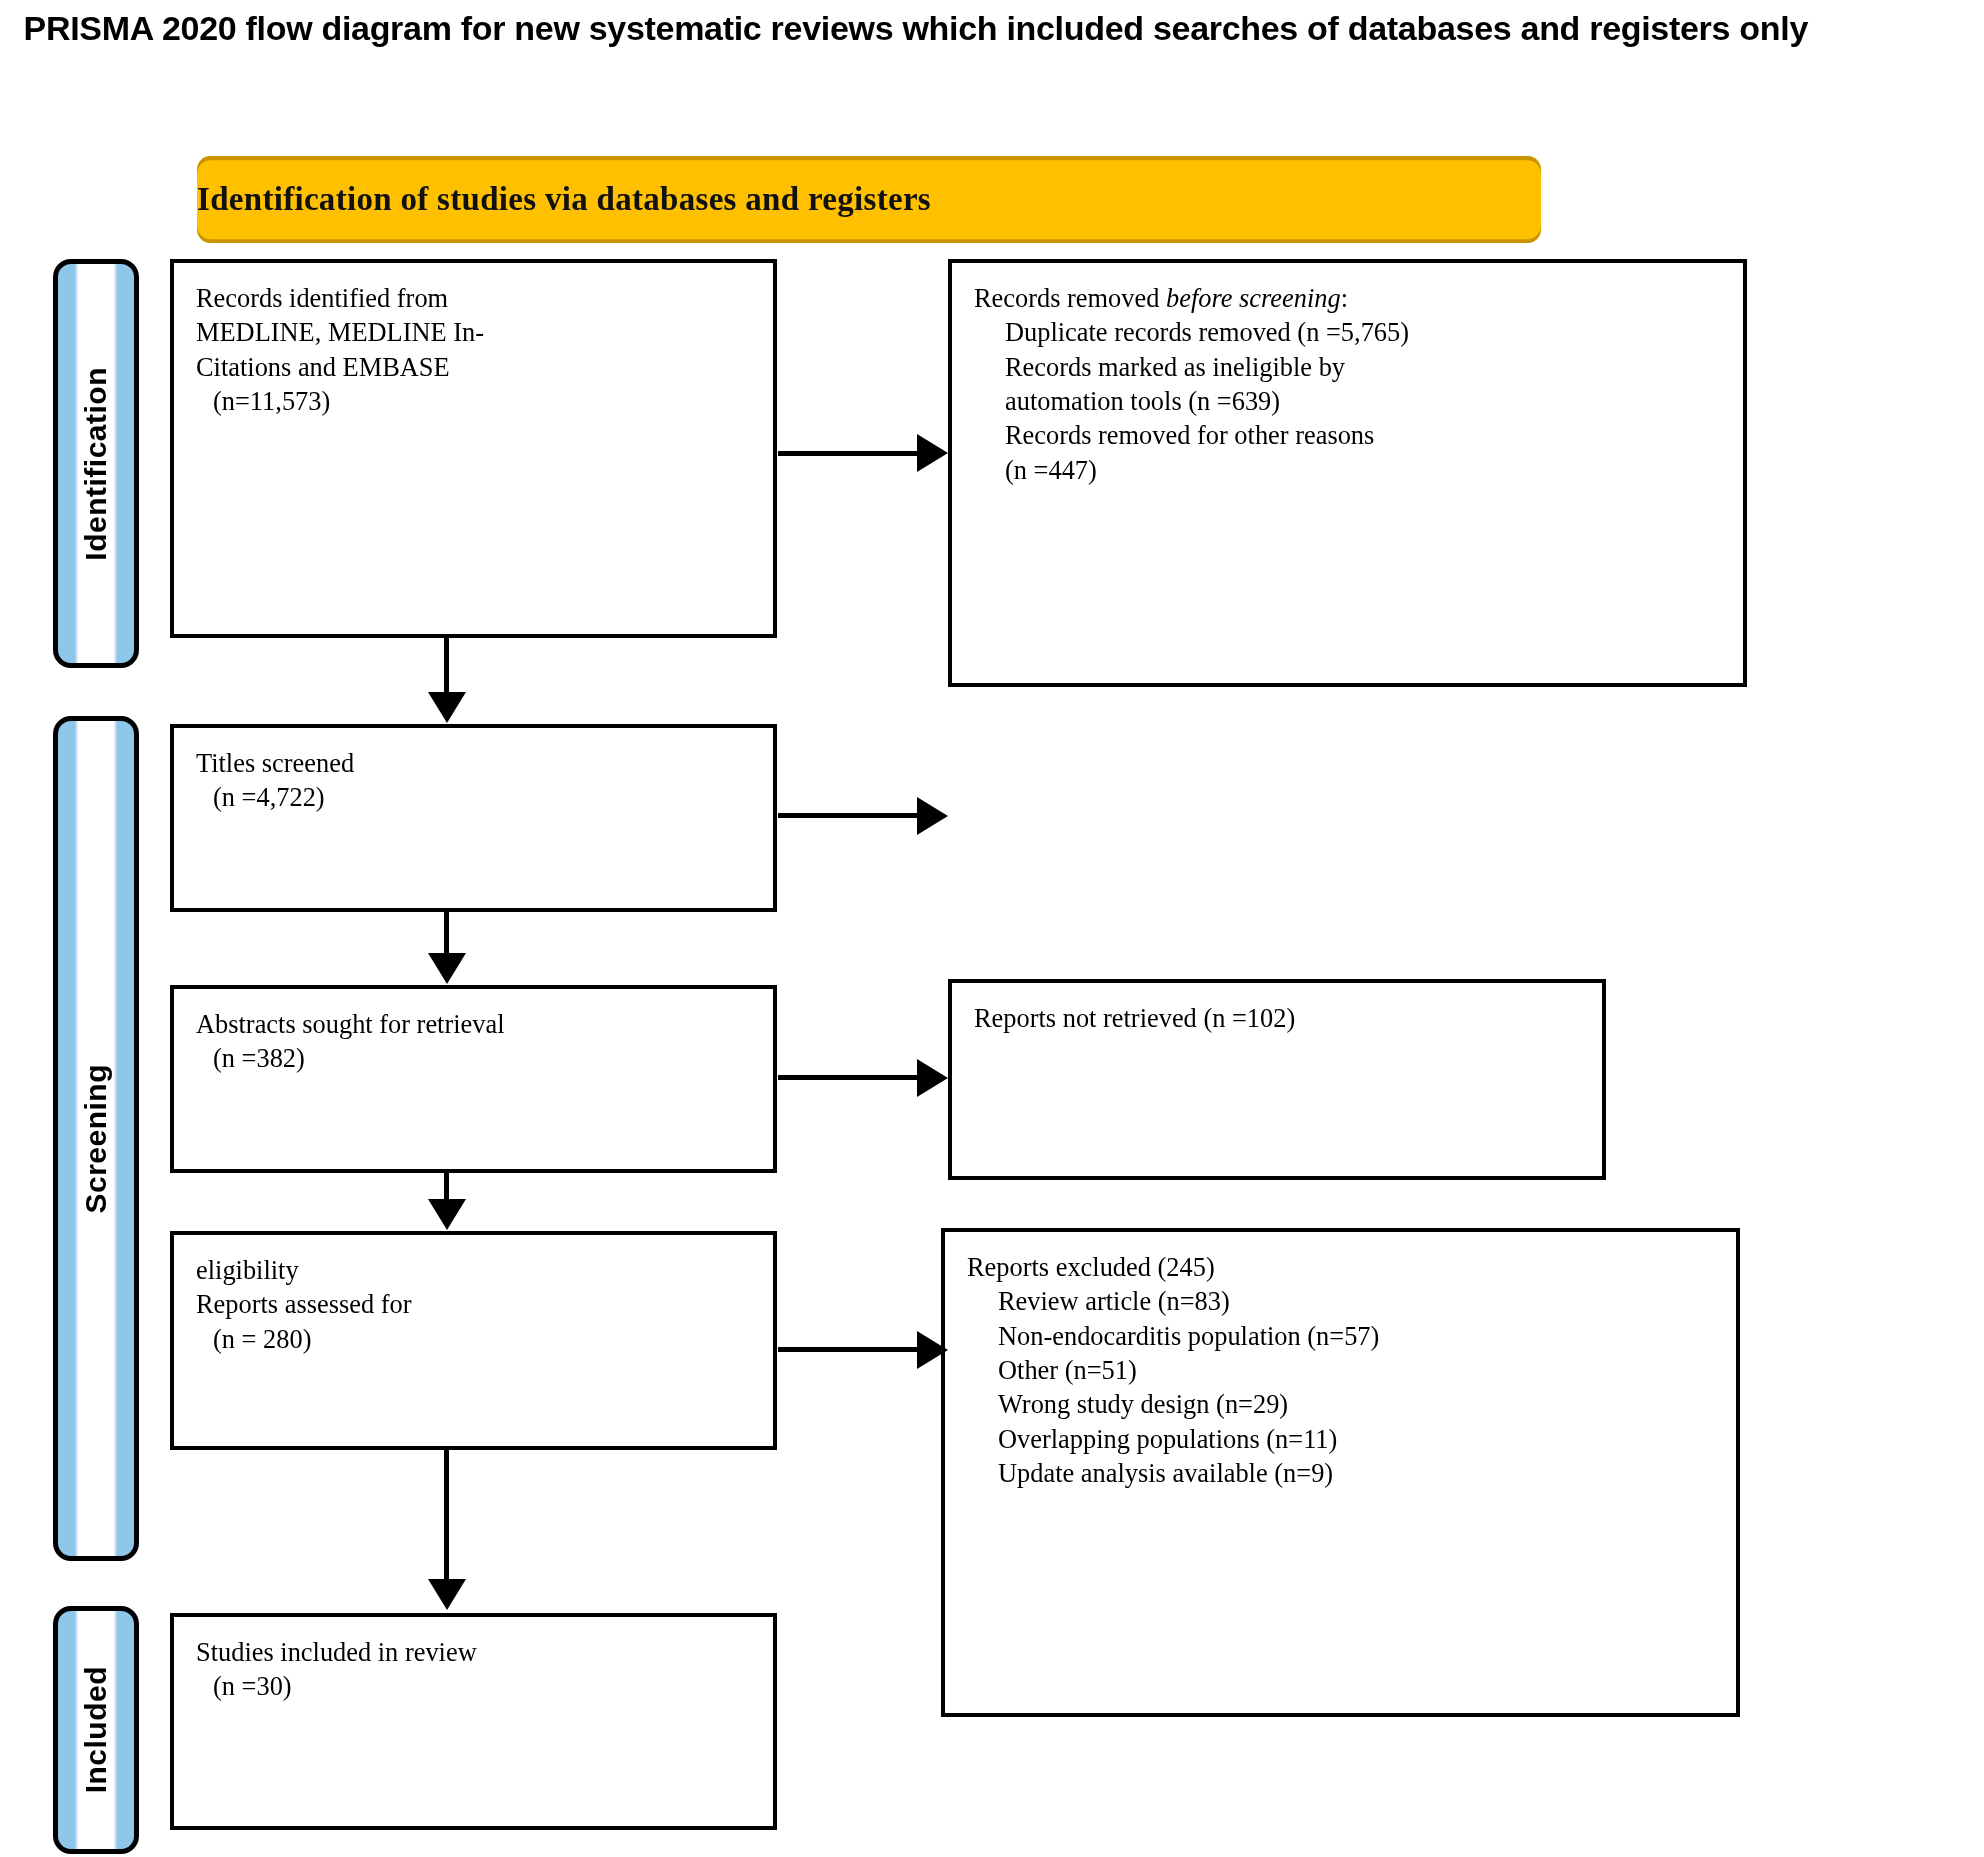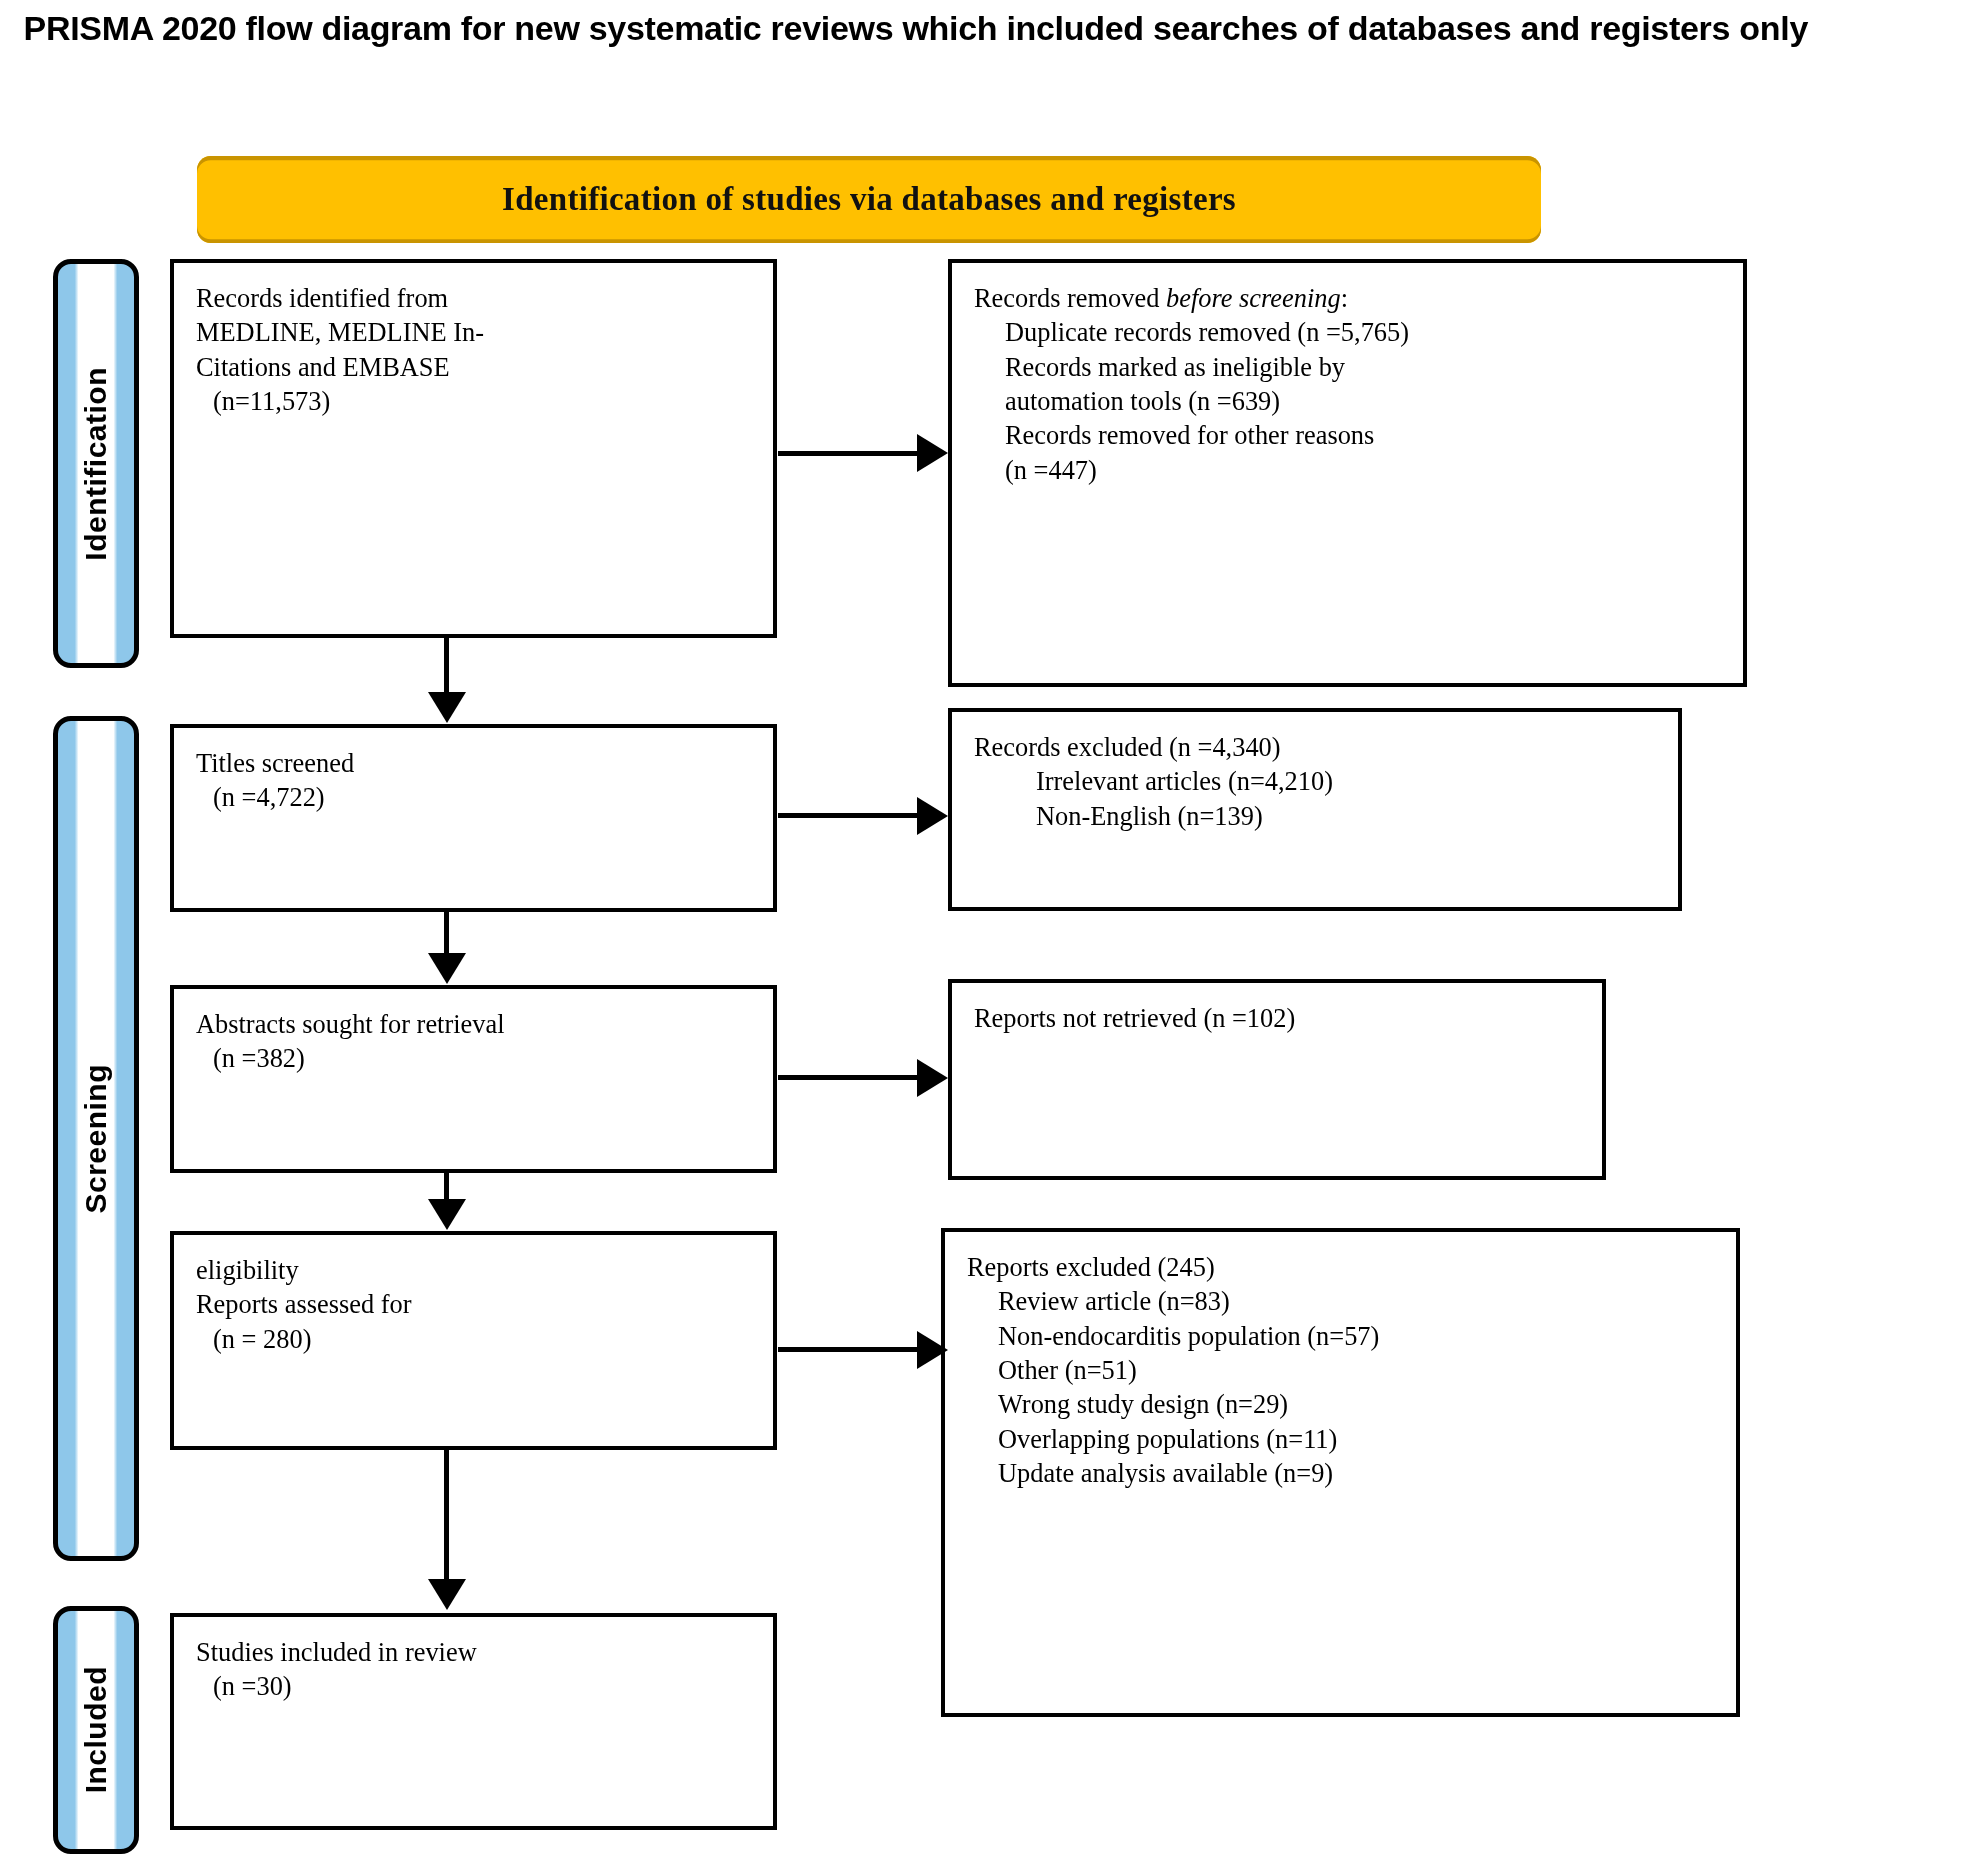--- a/index.html
+++ b/index.html
@@ -12,21 +12,21 @@
     font-family:"Liberation Sans",sans-serif;
     font-weight:bold;font-size:34px;line-height:1.1;color:#000;
     letter-spacing:-0.3px;white-space:nowrap;
   }
 
   
   #banner{
     position:absolute;left:185px;top:156px;width:1344px;height:87px;
     background:#ffc000;border-radius:13.7px;
     box-shadow:0 4.2px 0 #c99400 inset, 0 -3.7px 0 #c99400 inset;
-    display:flex;align-items:center;justify-content:center;
+    display:flex;align-items:center;
   }
   #banner-label{
     font-family:"Liberation Serif",serif;
     font-weight:bold;font-size:33px;color:#111;letter-spacing:0.3px;
   }
 
   
   .stage{
     position:absolute;left:41px;width:86px;
     border:5.8px solid #000;border-radius:18px;
@@ -150,25 +150,20 @@
 
   <div class="box" id="box-removed">
     <span class="ln"><span>Records removed </span><em>before screening</em><span>:</span></span>
     <span class="ln ind1">Duplicate records removed  (n =5,765)</span>
     <span class="ln ind1">Records marked as ineligible by</span>
     <span class="ln ind1">automation tools (n =639)</span>
     <span class="ln ind1">Records removed for other reasons</span>
     <span class="ln ind1">(n =447)</span>
   </div>
 
-  <div class="box" id="box-excluded-titles">
-    <span class="ln">Records excluded  (n =4,340)</span>
-    <span class="ln ind2">Irrelevant articles (n=4,210)</span>
-    <span class="ln ind2">Non-English (n=139)</span>
-  </div>
 
   <div class="box" id="box-notretrieved" style="display:flex;align-items:flex-start;">
     <span class="ln">Reports not retrieved  (n =102)</span>
   </div>
 
   <div class="box" id="box-excluded-rep">
     <span class="ln">Reports excluded (245)</span>
     <span class="ln ind1">Review  article (n=83)</span>
     <span class="ln ind1">Non-endocarditis population  (n=57)</span>
     <span class="ln ind1">Other (n=51)</span>

